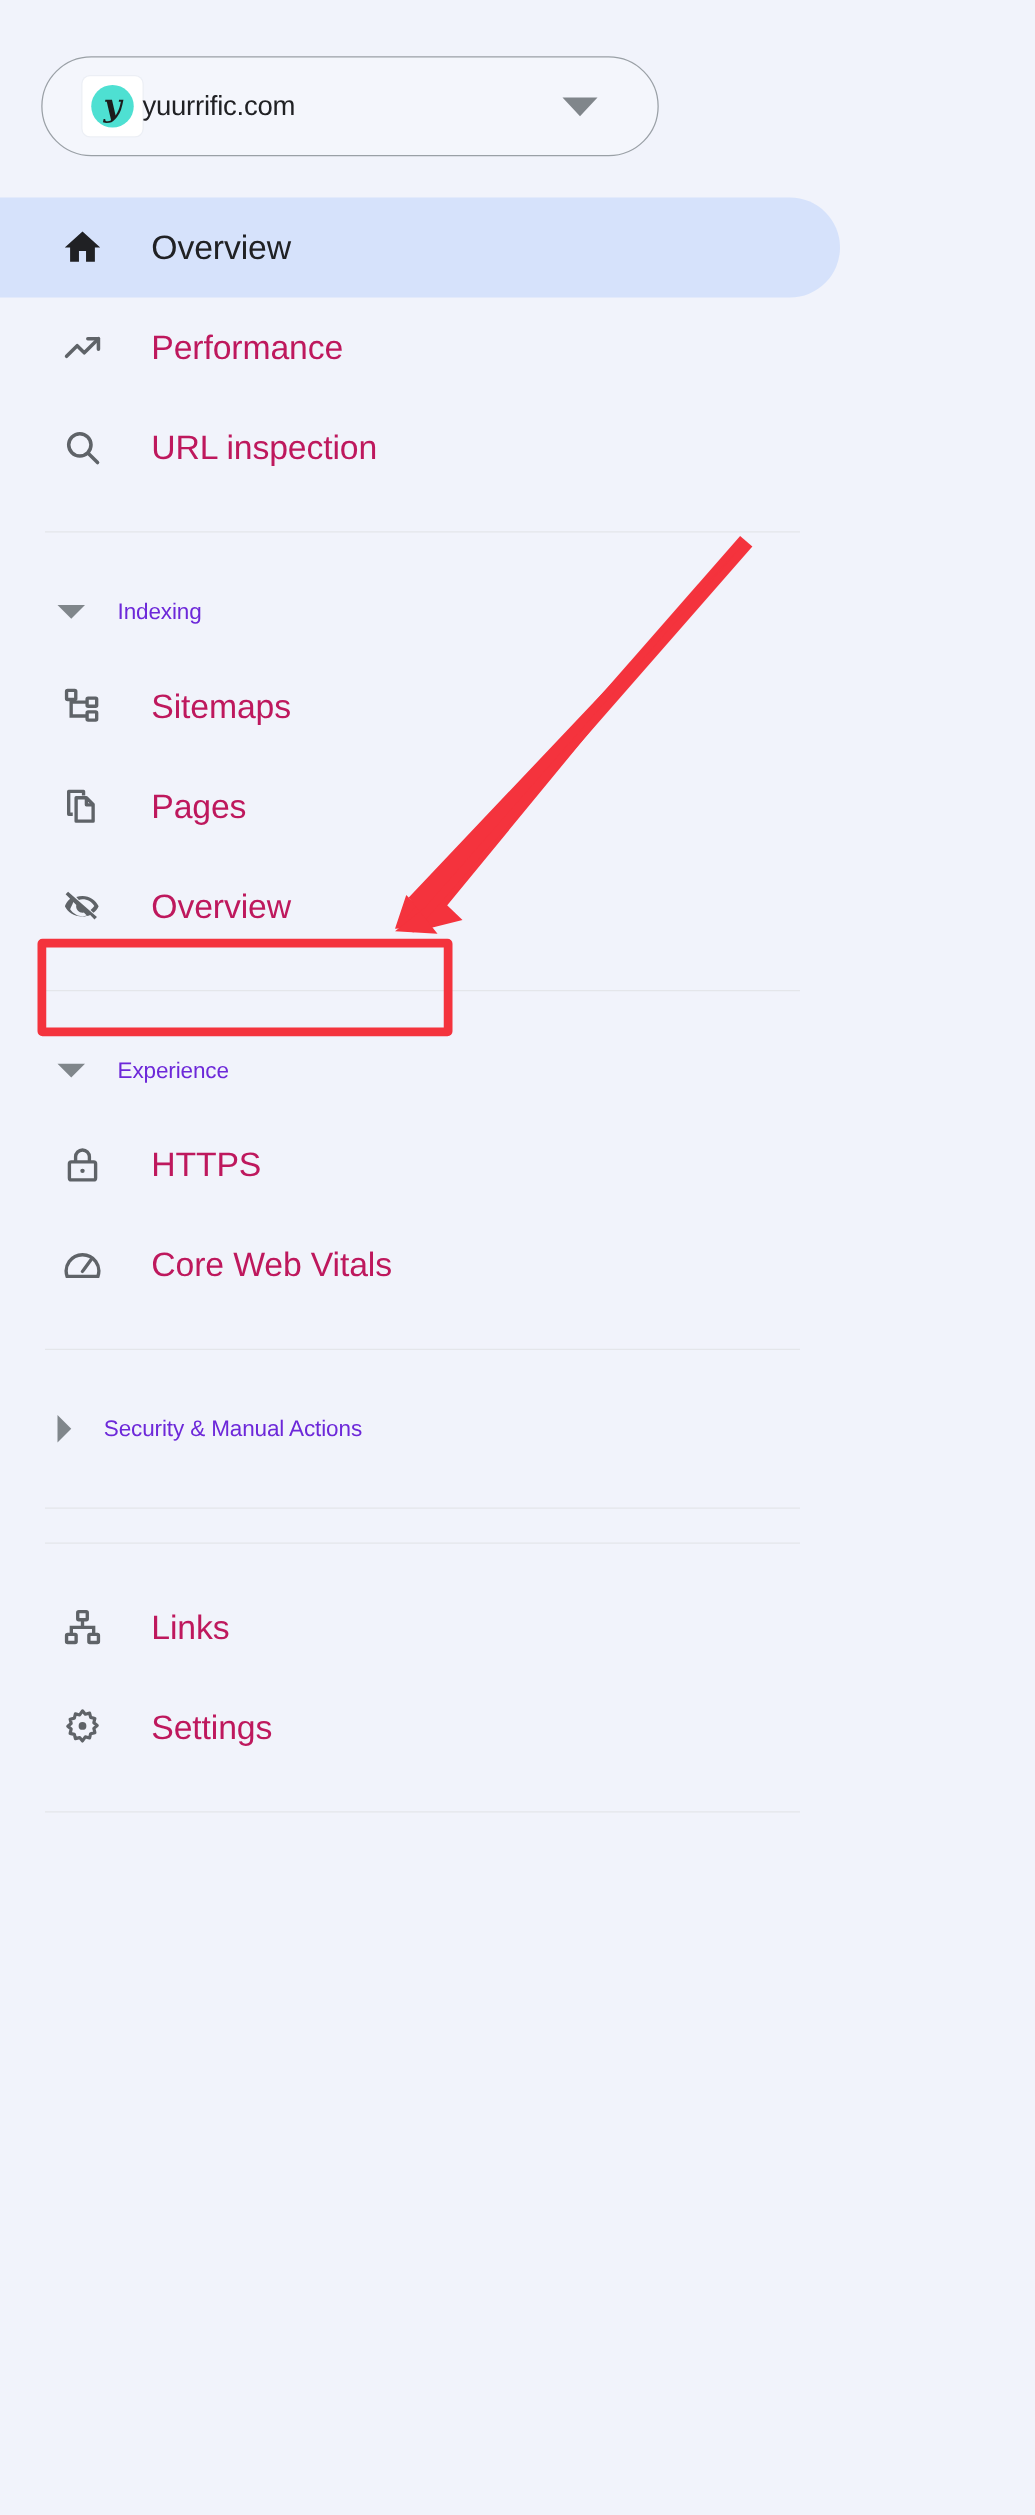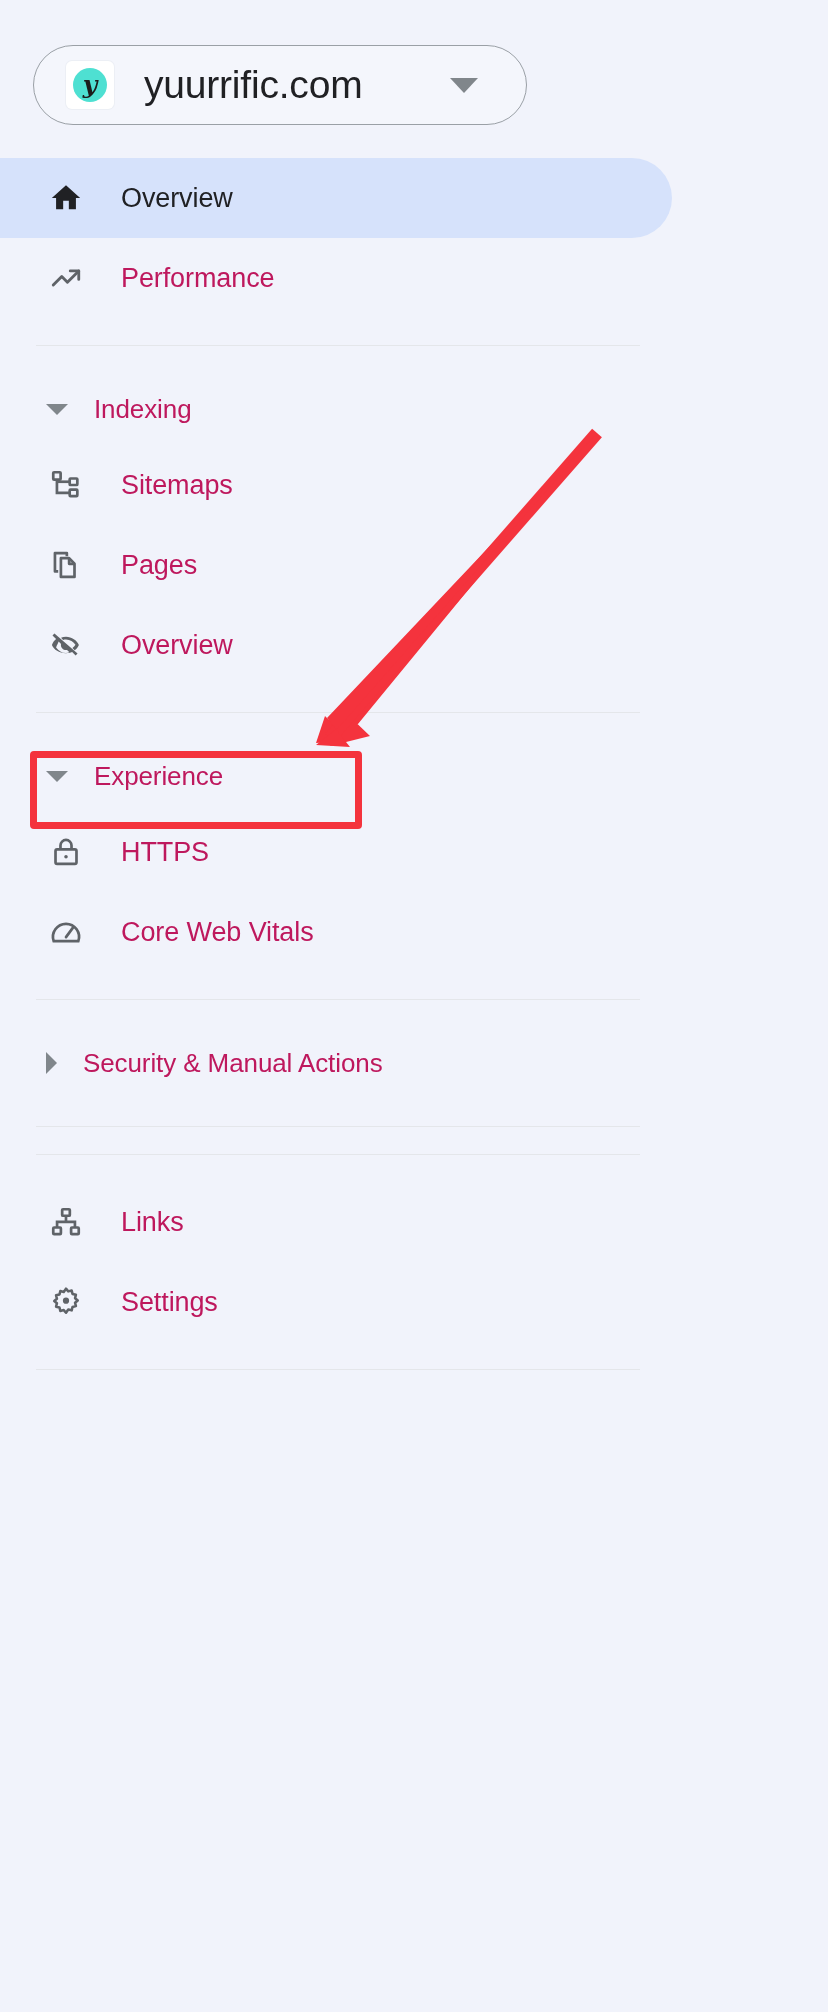--- a/index.html
+++ b/index.html
@@ -55,22 +55,21 @@
   .favicon-circle span {
     font-family: "DejaVu Serif", serif;
     font-style: italic;
     font-weight: 700;
     font-size: 25px;
     color: #1c1c1c;
     line-height: 1;
     transform: translateY(-1px);
   }
   .property-name {
-    margin-left: 30px;
-    font-size: 39px;
+    font-size: 22px;
     color: #202124;
     letter-spacing: -0.2px;
     white-space: nowrap;
     flex: 1 1 auto;
   }
   .dropdown-arrow {
     width: 0;
     height: 0;
     border-left: 14px solid transparent;
     border-right: 14px solid transparent;
@@ -139,22 +138,22 @@
     border-right: 11px solid transparent;
     border-top: 11px solid #80868b;
   }
   .caret.closed {
     border-top: 11px solid transparent;
     border-bottom: 11px solid transparent;
     border-left: 11px solid #80868b;
   }
   .section-label {
     margin-left: 26px;
-    font-size: 26px;
-    color: #be185d;
+    font-size: 18px;
+    color: #6d28d9;
     letter-spacing: -0.1px;
     white-space: nowrap;
   }
 
   
   .divider {
     height: 1px;
     background: #e4e6ea;
     margin: 0 0 0 36px;
     width: 604px;
@@ -206,20 +205,29 @@
   <div class="nav-item">
     <span class="nav-icon">
       <svg width="34" height="34" viewBox="0 0 24 24" fill="none" stroke="currentColor" stroke-width="2" stroke-linecap="round" stroke-linejoin="round">
           <polyline points="3,17 9,11 13,15 21,7"></polyline>
           <polyline points="15,7 21,7 21,13"></polyline>
         </svg>
     </span>
     <span class="nav-label">Performance</span>
   </div>
 
+  <div class="nav-item">
+    <span class="nav-icon">
+      <svg width="34" height="34" viewBox="0 0 24 24" fill="none" stroke="currentColor" stroke-width="2" stroke-linecap="round">
+          <circle cx="10.5" cy="10.5" r="6.3"></circle>
+          <line x1="15.2" y1="15.2" x2="20.5" y2="20.5"></line>
+        </svg>
+    </span>
+    <span class="nav-label">URL inspection</span>
+  </div>
 
   <div class="divider sp-before sp-after"></div>
 
   <div class="section-header">
     <span class="caret open"></span>
     <span class="section-label">Indexing</span>
   </div>
 
   <div class="nav-item">
     <span class="nav-icon">

